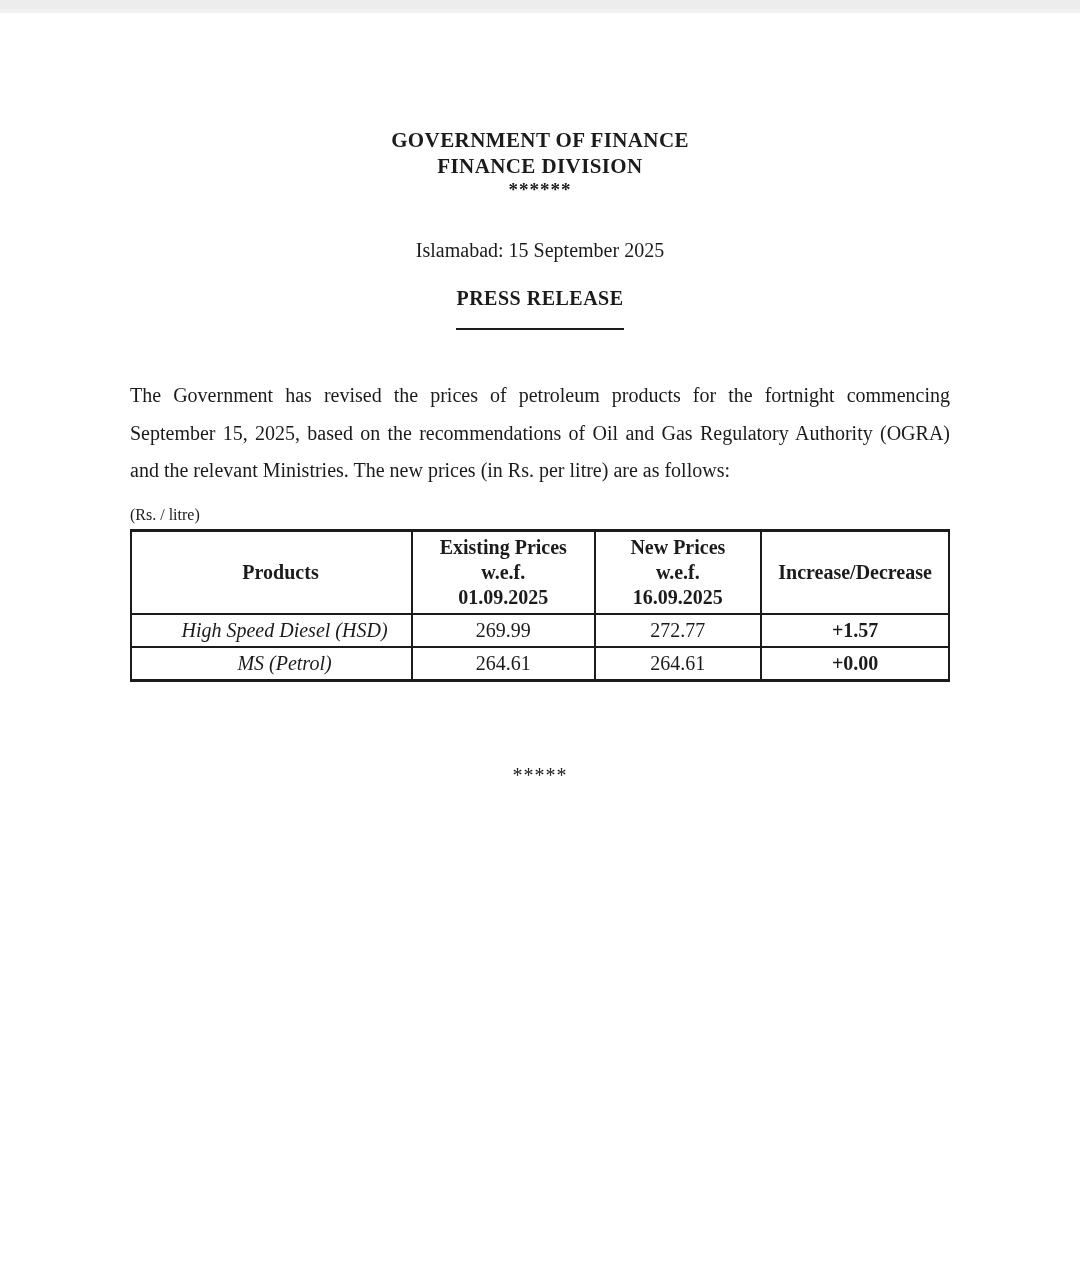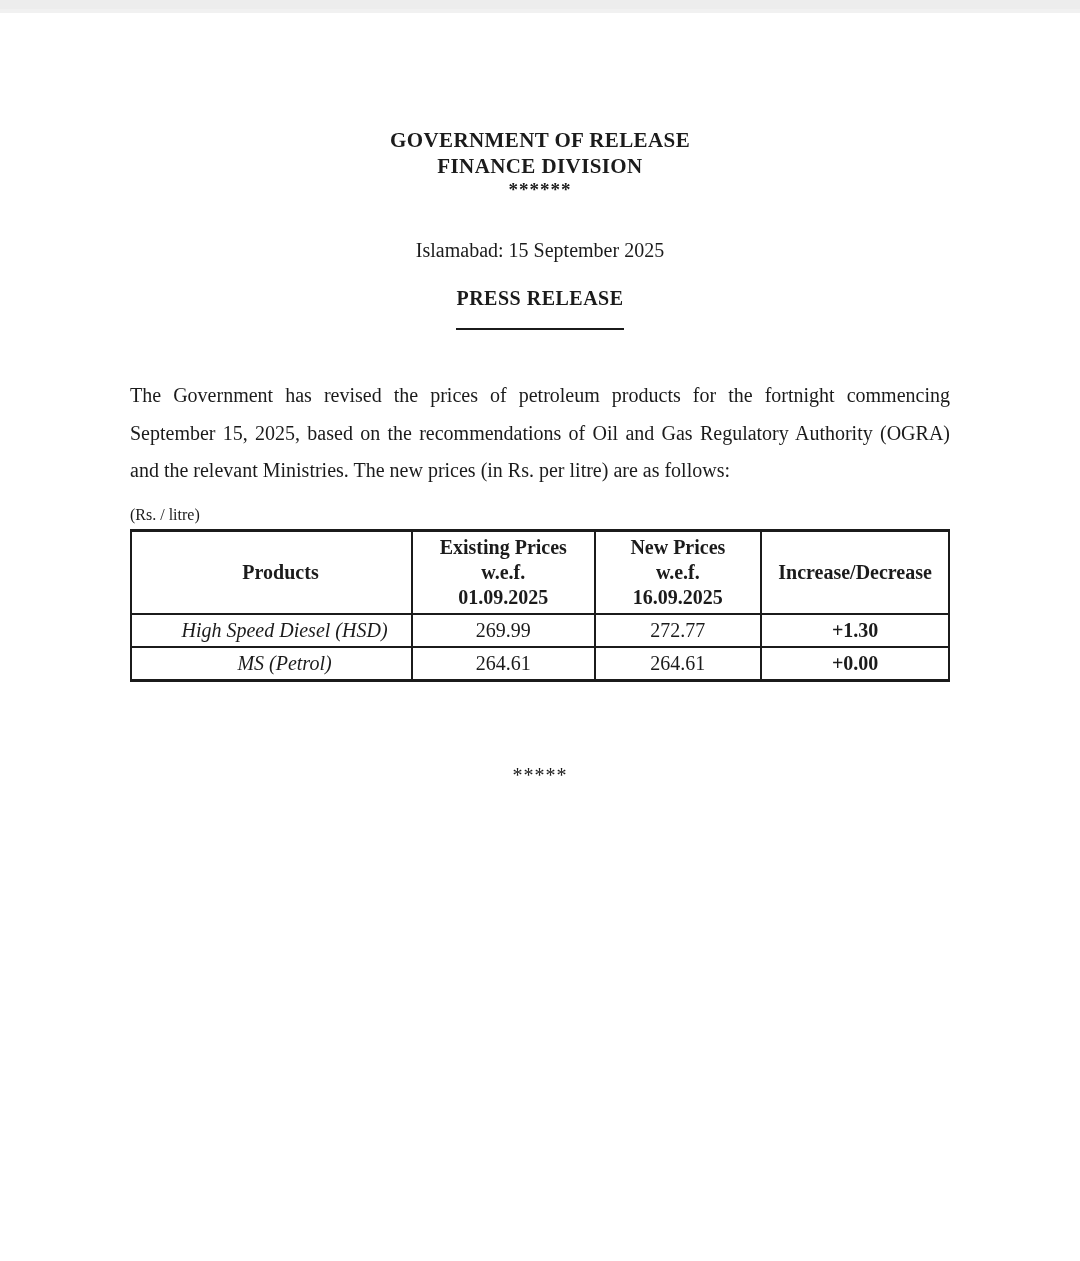--- a/index.html
+++ b/index.html
@@ -120,21 +120,21 @@
   }
 </style>
 </head>
 <body>
 
 <div class="top-strip"></div>
 
 <div class="doc">
 
   <div class="org-header">
-    <div class="org-line">GOVERNMENT OF RELEASE</div>
+    <div class="org-line">GOVERNMENT OF FINANCE</div>
     <div class="org-line">FINANCE DIVISION</div>
     <div class="org-stars">******</div>
   </div>
 
   <div class="dateline">Islamabad: 15 September 2025</div>
 
   <div class="press-title-wrap">
     <span class="press-title">PRESS RELEASE</span>
   </div>
 
@@ -157,21 +157,21 @@
           <span>16.09.2025</span>
         </th>
         <th class="col-change">Increase/Decrease</th>
       </tr>
     </thead>
     <tbody>
       <tr>
         <td class="cell-product">High Speed Diesel (HSD)</td>
         <td class="cell-num">269.99</td>
         <td class="cell-num">272.77</td>
-        <td class="cell-change">+1.30</td>
+        <td class="cell-change">+1.57</td>
       </tr>
       <tr>
         <td class="cell-product">MS (Petrol)</td>
         <td class="cell-num">264.61</td>
         <td class="cell-num">264.61</td>
         <td class="cell-change">+0.00</td>
       </tr>
     </tbody>
   </table>
 

